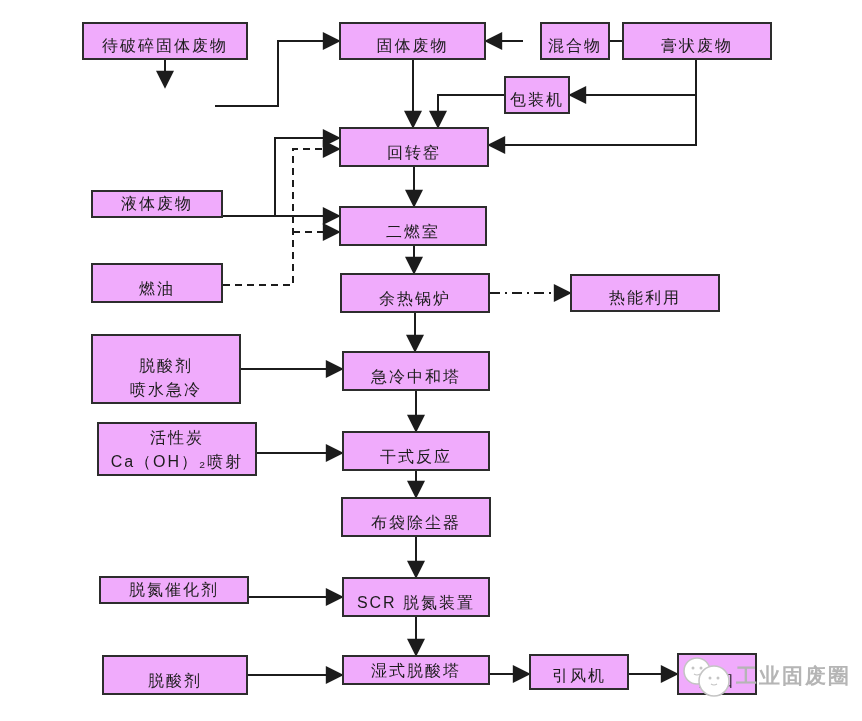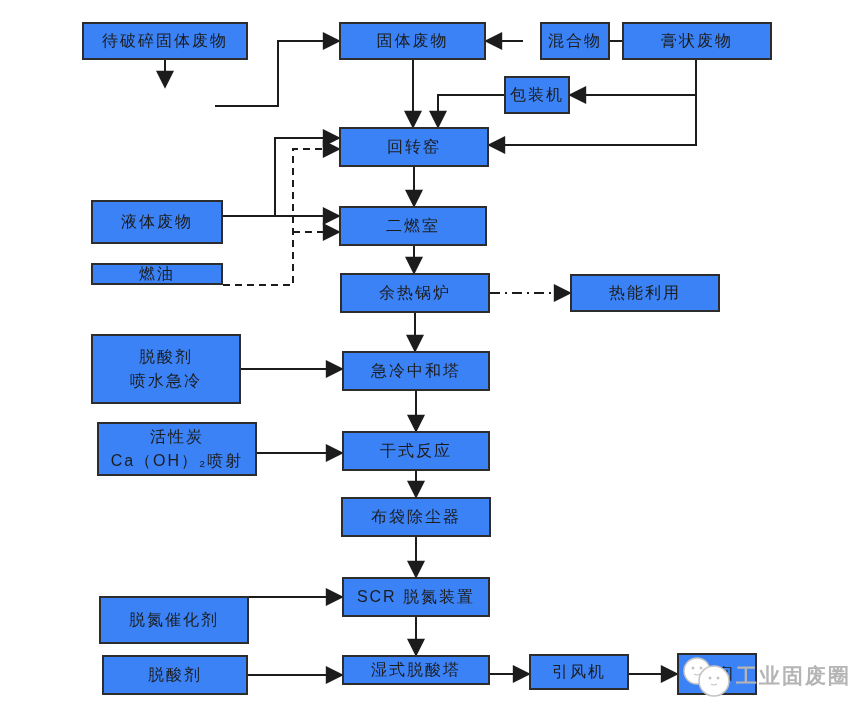--- a/index.html
+++ b/index.html
@@ -5,22 +5,22 @@
   html,body{margin:0;padding:0;background:#ffffff;}
   .canvas{
     position:relative;width:862px;height:721px;background:#ffffff;
     font-family:"Liberation Sans","DejaVu Sans",sans-serif;overflow:hidden;
   }
   .connectors{position:absolute;left:0;top:0;z-index:1;}
   .edge{stroke:#1c1c1c;stroke-width:2;fill:none;}
   .edge.dashed{stroke-dasharray:7 5;}
   .edge.dashdot{stroke-dasharray:10 5 2 5;}
   .node{
-    position:absolute;background:#3b82f6;border:2px solid #2d2d2d;
-    display:flex;align-items:center;justify-content:center;
+    position:absolute;background:#f0abfc;border:2px solid #2d2d2d;
+    display:flex;align-items:flex-end;justify-content:center;
     box-sizing:border-box;z-index:2;
   }
   .lbl{
     white-space:pre-line;text-align:center;font-size:16px;
     letter-spacing:2px;color:#1c1c1c;line-height:1.5;
   }
   .watermark{
     position:absolute;left:681px;top:651px;display:flex;align-items:center;
     z-index:5;pointer-events:none;
   }
@@ -80,27 +80,27 @@
     </div>
   <div class="node" style="left:622px;top:22px;width:150px;height:38px">
       <span class="lbl">膏状废物</span>
     </div>
   <div class="node" style="left:504px;top:76px;width:66px;height:38px">
       <span class="lbl">包装机</span>
     </div>
   <div class="node" style="left:339px;top:127px;width:150px;height:40px">
       <span class="lbl">回转窑</span>
     </div>
-  <div class="node" style="left:91px;top:200px;width:132px;height:44px">
+  <div class="node" style="left:91px;top:190px;width:132px;height:28px">
       <span class="lbl">液体废物</span>
     </div>
   <div class="node" style="left:339px;top:206px;width:148px;height:40px">
       <span class="lbl">二燃室</span>
     </div>
-  <div class="node" style="left:91px;top:263px;width:132px;height:22px">
+  <div class="node" style="left:91px;top:263px;width:132px;height:40px">
       <span class="lbl">燃油</span>
     </div>
   <div class="node" style="left:340px;top:273px;width:150px;height:40px">
       <span class="lbl">余热锅炉</span>
     </div>
   <div class="node" style="left:570px;top:274px;width:150px;height:38px">
       <span class="lbl">热能利用</span>
     </div>
   <div class="node" style="left:91px;top:334px;width:150px;height:70px">
       <span class="lbl">脱酸剂
@@ -112,21 +112,21 @@
   <div class="node" style="left:97px;top:422px;width:160px;height:54px">
       <span class="lbl">活性炭
 Ca（OH）₂喷射</span>
     </div>
   <div class="node" style="left:342px;top:431px;width:148px;height:40px">
       <span class="lbl">干式反应</span>
     </div>
   <div class="node" style="left:341px;top:497px;width:150px;height:40px">
       <span class="lbl">布袋除尘器</span>
     </div>
-  <div class="node" style="left:99px;top:596px;width:150px;height:48px">
+  <div class="node" style="left:99px;top:576px;width:150px;height:28px">
       <span class="lbl">脱氮催化剂</span>
     </div>
   <div class="node" style="left:342px;top:577px;width:148px;height:40px">
       <span class="lbl">SCR 脱氮装置</span>
     </div>
   <div class="node" style="left:102px;top:655px;width:146px;height:40px">
       <span class="lbl">脱酸剂</span>
     </div>
   <div class="node" style="left:342px;top:655px;width:148px;height:30px">
       <span class="lbl">湿式脱酸塔</span>

